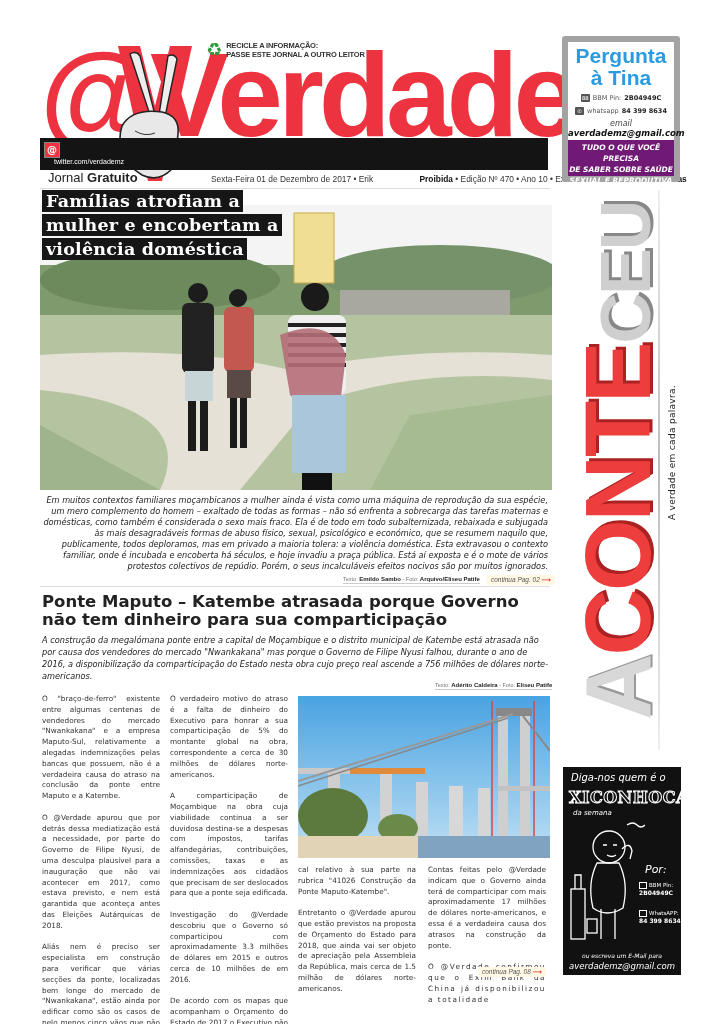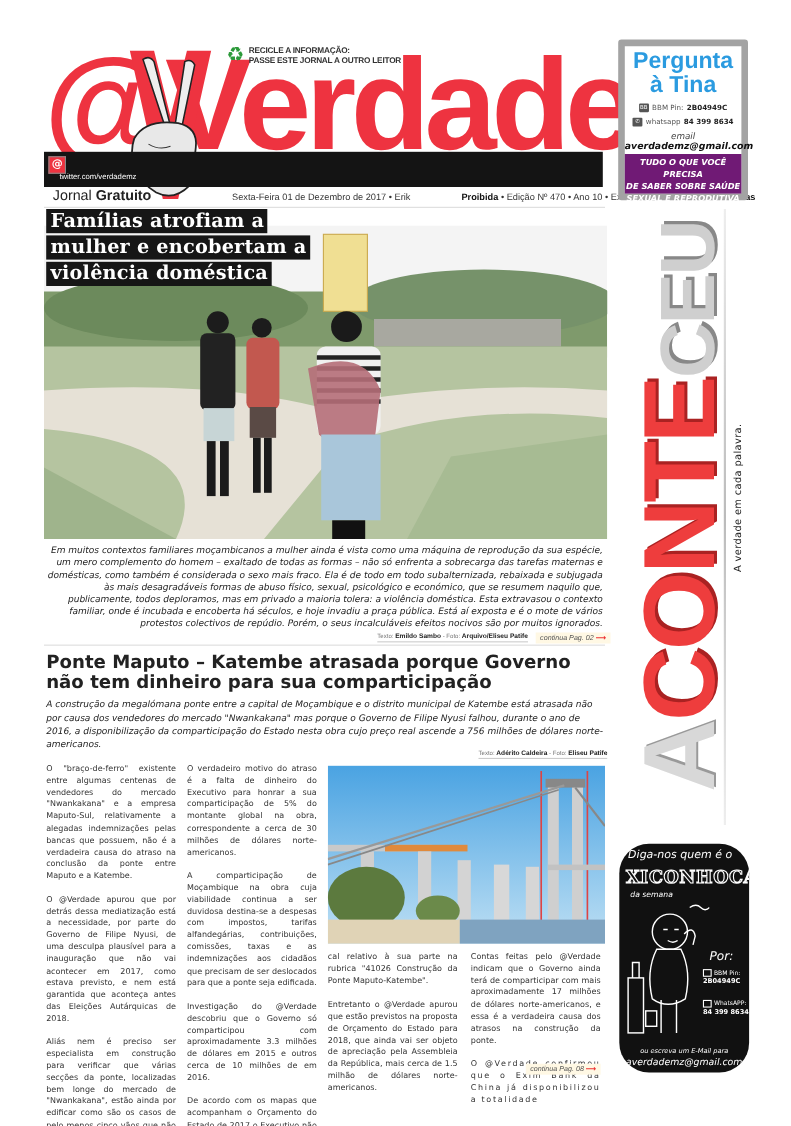--- a/index.html
+++ b/index.html
@@ -111,21 +111,21 @@
       text-align: justify; hyphens: auto;
     }
     .col p { margin-bottom: 10.8px; }
     .col1 { left: 42px; top: 694px; width: 118px; }
     .col2 { left: 170px; top: 694px; width: 118px; }
     .col3 { left: 298px; top: 865px; width: 118px; }
     .col4 { left: 428px; top: 865px; width: 118px; }
     .bridge-photo { position: absolute; left: 298px; top: 696px; width: 252px; height: 162px; overflow: hidden; }
 
     
-    .xic { position: absolute; left: 563px; top: 767px; width: 118px; height: 208px; background: #111; color: #fff; overflow: hidden; border-radius: 27px; }
+    .xic { position: absolute; left: 563px; top: 767px; width: 118px; height: 208px; background: #111; color: #fff; overflow: hidden; }
     .xic-intro { position: absolute; left: 8px; top: 5px; font-style: italic; font-size: 10px; }
     .xic-title { position: absolute; left: 6px; top: 21px; font-family: "DejaVu Serif", serif; font-weight: 700; font-size: 16px; letter-spacing: 0.5px; color: #111; -webkit-text-stroke: 1px #fff; }
     .xic-sub { position: absolute; left: 10px; top: 42px; font-style: italic; font-size: 7px; }
     .xic-por { position: absolute; left: 82px; top: 96px; font-style: italic; font-size: 11px; }
     .xic-bbm { position: absolute; left: 76px; top: 114px; font-size: 5.5px; line-height: 8px; }
     .xic-wa { position: absolute; left: 76px; top: 142px; font-size: 5.5px; line-height: 8px; }
     .xic-wa b, .xic-bbm b { font-size: 6px; }
     .xic-mini-ico { display:inline-block; width: 8px; height: 7px; border:1px solid #fff; vertical-align: middle; margin-right: 2px; }
     .xic-ou { position: absolute; left: 0; width: 100%; text-align: center; top: 185px; font-style: italic; font-size: 6px; }
     .xic-email { position: absolute; left: 0; width: 100%; text-align: center; top: 194px; font-style: italic; font-size: 8.5px; }

